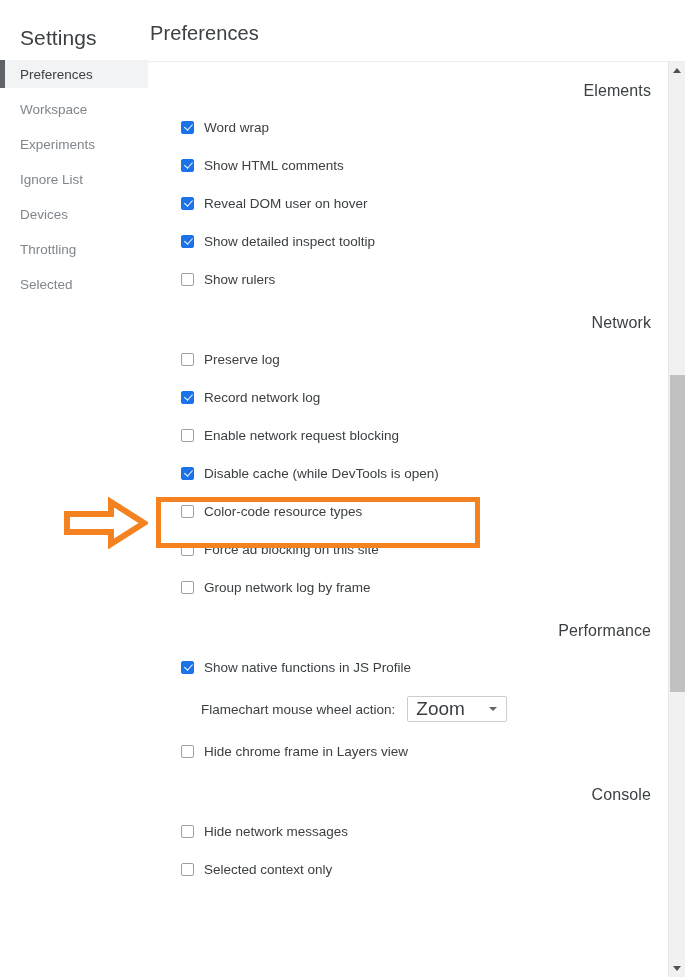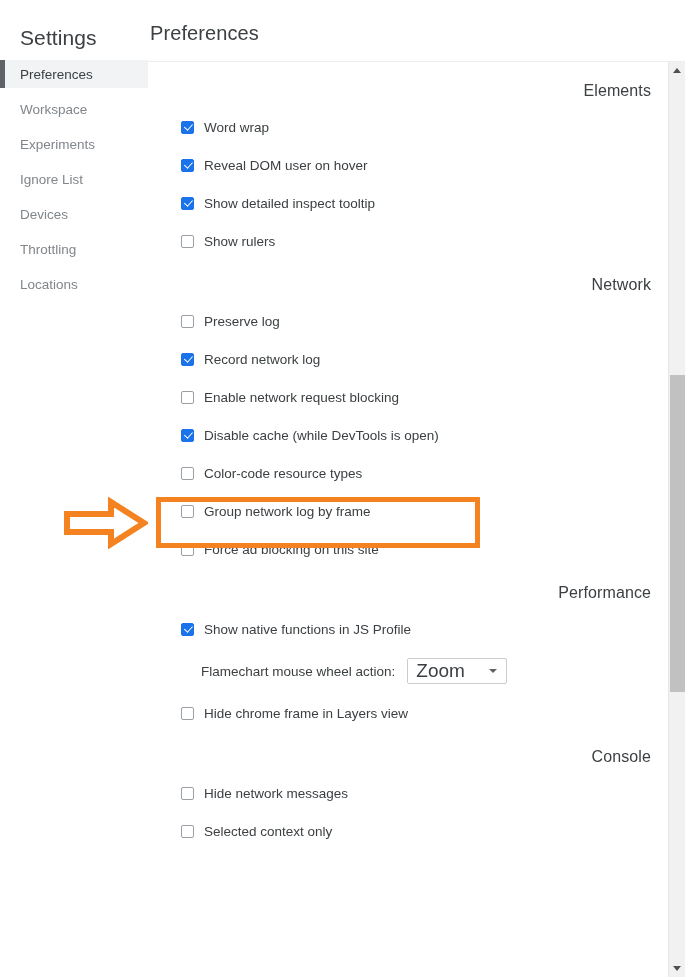--- a/index.html
+++ b/index.html
@@ -322,40 +322,44 @@
         <div class="sidebar-item">
           <span>Ignore List</span>
         </div>
         <div class="sidebar-item">
           <span>Devices</span>
         </div>
         <div class="sidebar-item">
           <span>Throttling</span>
         </div>
         <div class="sidebar-item">
-          <span>Locations</span>
+          <span>Selected</span>
         </div>
       </div>
   </div>
 
   <div class="main">
     <div class="main-header">
       <div class="main-title">Preferences</div>
     </div>
 
     <div class="content">
       <div class="content-inner" id="sections-root">
           <div class="section">
             <div class="section-title">Elements</div>
             <div class="row">
               <div class="cb checked"></div>
               <span class="row-label">Word wrap</span>
             </div>
             <div class="row">
               <div class="cb checked"></div>
+              <span class="row-label">Show HTML comments</span>
+            </div>
+            <div class="row">
+              <div class="cb checked"></div>
               <span class="row-label">Reveal DOM user on hover</span>
             </div>
             <div class="row">
               <div class="cb checked"></div>
               <span class="row-label">Show detailed inspect tooltip</span>
             </div>
             <div class="row">
               <div class="cb"></div>
               <span class="row-label">Show rulers</span>
             </div>
@@ -377,25 +381,25 @@
             <div class="row">
               <div class="cb checked"></div>
               <span class="row-label">Disable cache (while DevTools is open)</span>
             </div>
             <div class="row">
               <div class="cb"></div>
               <span class="row-label">Color-code resource types</span>
             </div>
             <div class="row">
               <div class="cb"></div>
+              <span class="row-label">Force ad blocking on this site</span>
+            </div>
+            <div class="row">
+              <div class="cb"></div>
               <span class="row-label">Group network log by frame</span>
-            </div>
-            <div class="row">
-              <div class="cb"></div>
-              <span class="row-label">Force ad blocking on this site</span>
             </div>
           </div>
           <div class="section">
             <div class="section-title">Performance</div>
             <div class="row">
               <div class="cb checked"></div>
               <span class="row-label">Show native functions in JS Profile</span>
             </div>
             <div class="select-row">
               <span class="select-label">Flamechart mouse wheel action:</span>

